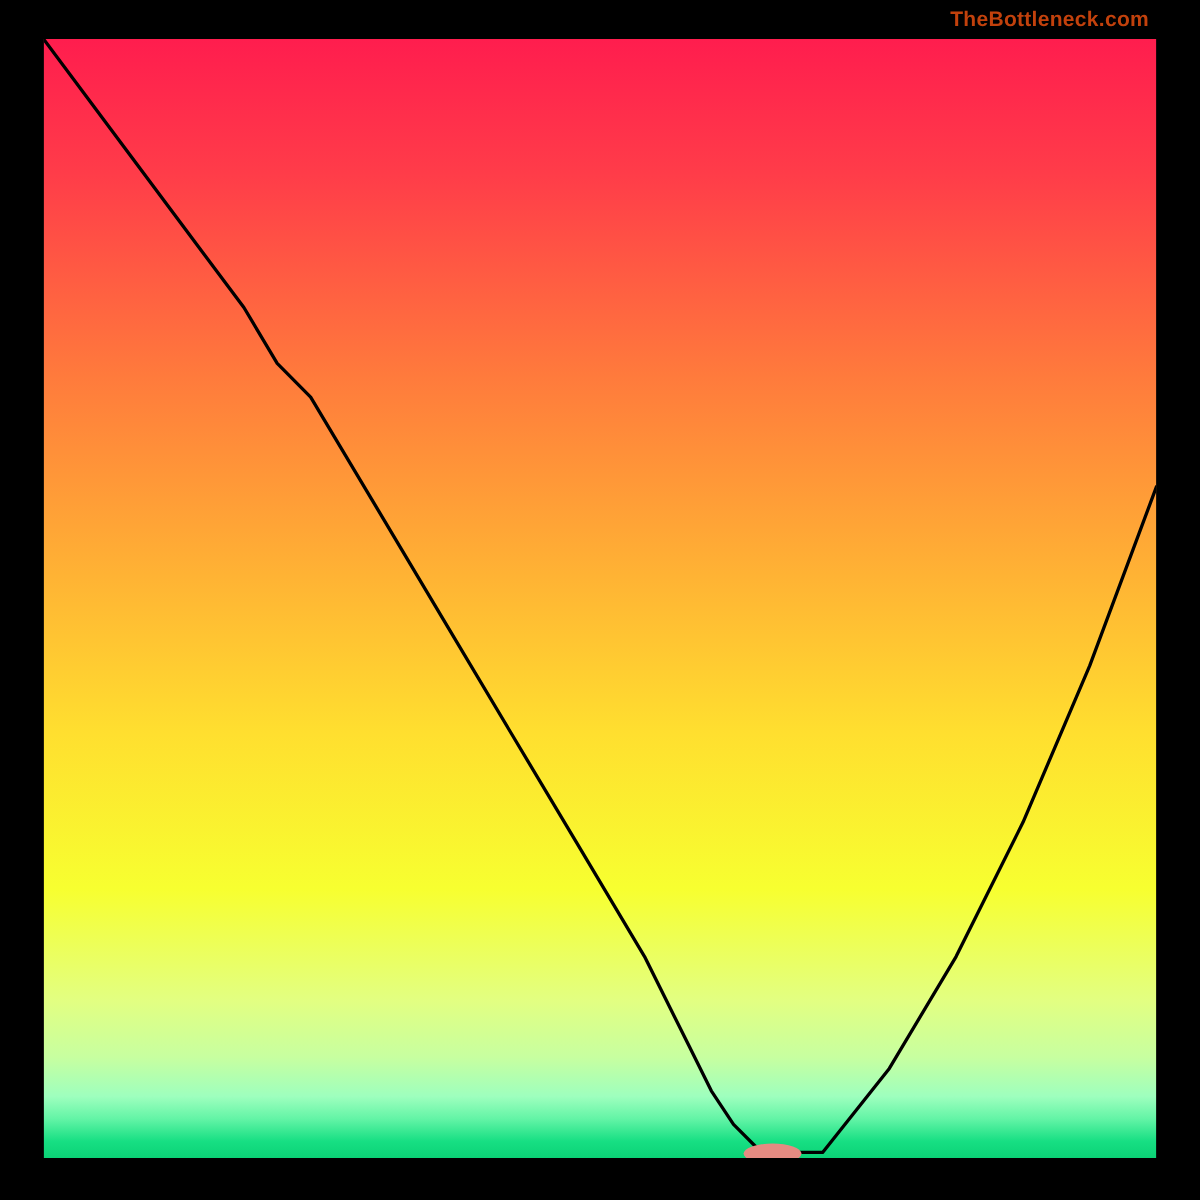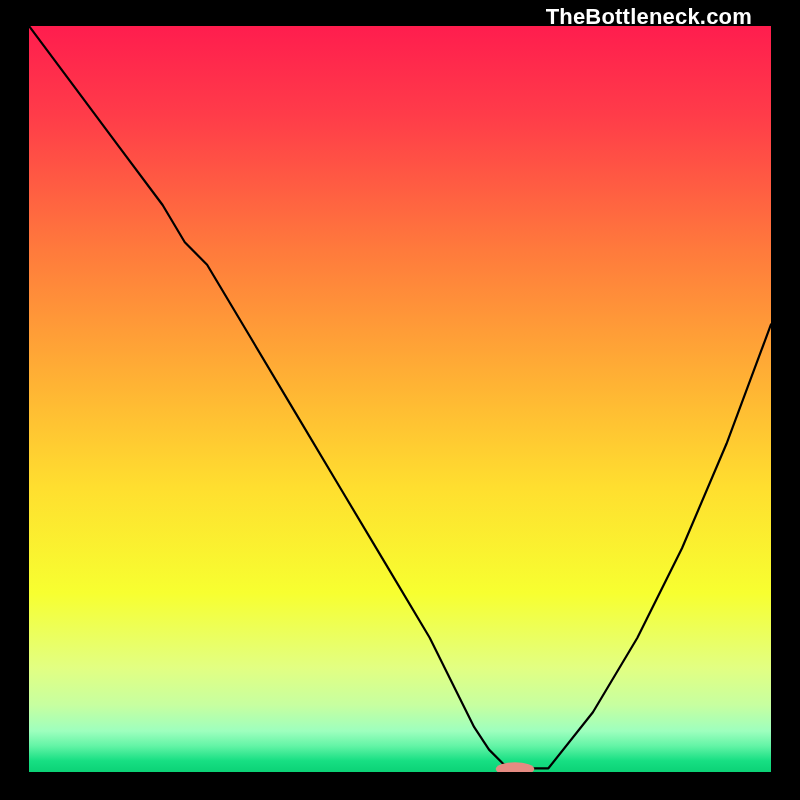--- a/index.html
+++ b/index.html
@@ -1,18 +1,18 @@
 <!DOCTYPE html>
 <html><head>
 <meta charset="utf-8">
 <style>
   html,body{margin:0;padding:0;width:800px;height:800px;overflow:hidden;background:#000;font-family:Arial,Helvetica,sans-serif}
   .frame{position:absolute;left:0;top:0;width:800px;height:800px;background:#000}
   .plot{position:absolute;left:29px;top:26px;width:742px;height:746px;overflow:hidden}
-  .watermark{position:absolute;right:48px;top:4px;color:#ffffff;font-size:22px;font-weight:600;letter-spacing:.2px}
+  .watermark{position:absolute;right:34px;top:4px;color:#c2410c;font-size:14px;font-weight:600;letter-spacing:.2px}
   svg{display:block}
 </style>
 </head>
 <body>
 <div class="frame">
   <div class="watermark">TheBottleneck.com</div>
   <div class="plot">
     <svg id="svg" width="742" height="746">
         <defs>
           <linearGradient id="bg" x1="0" y1="0" x2="0" y2="1">

